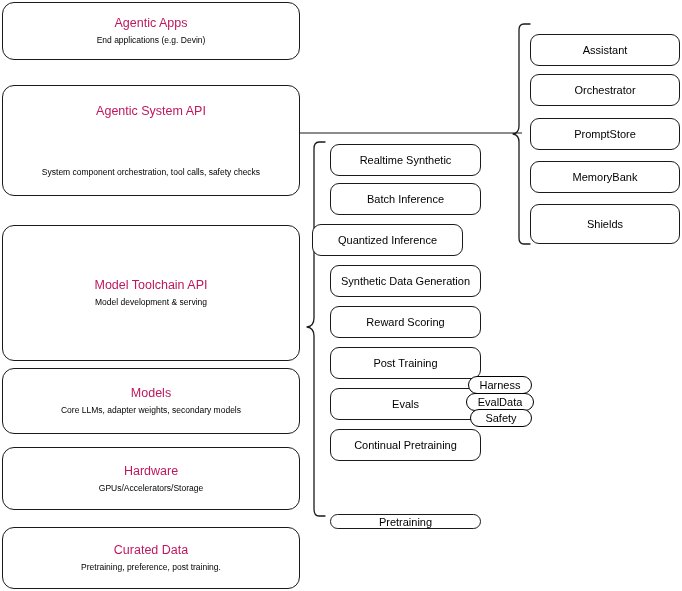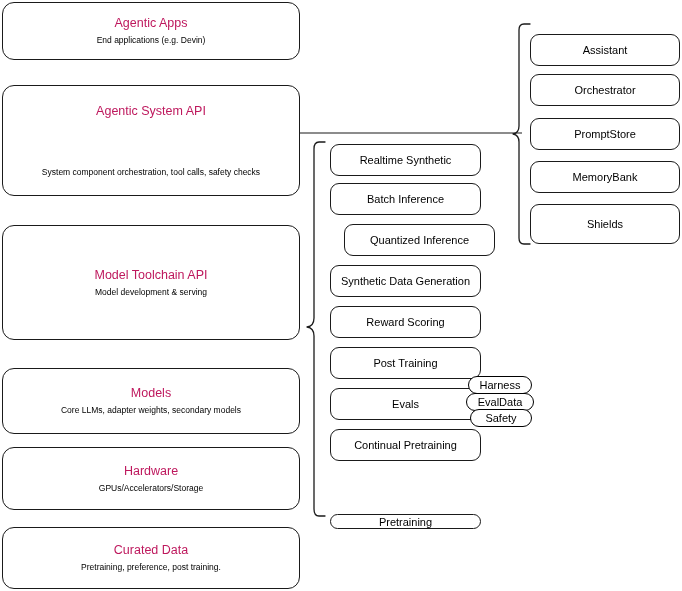--- a/index.html
+++ b/index.html
@@ -83,21 +83,21 @@
   <div class="box" style="left:2px;top:2px;width:298px;height:58px;">
     <div class="layer-title">Agentic Apps</div>
     <div class="layer-sub">End applications (e.g. Devin)</div>
   </div>
 
   <div class="box" style="left:2px;top:85px;width:298px;height:111px;gap:44px;">
     <div class="layer-title">Agentic System API</div>
     <div class="layer-sub">System component orchestration, tool calls, safety checks</div>
   </div>
 
-  <div class="box" style="left:2px;top:225px;width:298px;height:115px;">
+  <div class="box" style="left:2px;top:225px;width:298px;height:136px;">
     <div class="layer-title">Model Toolchain API</div>
     <div class="layer-sub">Model development &amp; serving</div>
   </div>
 
   <div class="box" style="left:2px;top:368px;width:298px;height:66px;">
     <div class="layer-title">Models</div>
     <div class="layer-sub">Core LLMs, adapter weights, secondary models</div>
   </div>
 
   <div class="box" style="left:2px;top:447px;width:298px;height:63px;">
@@ -127,21 +127,21 @@
       <path d="M20,2 L14,2 Q9,2 9,9 L9,178 Q9,186 2,187 Q9,188 9,196 L9,369 Q9,376 14,376 L20,376" stroke="#1a1a1a" stroke-width="1.3" fill="none" stroke-linecap="round" stroke-linejoin="round"></path>
     </svg>
   </div>
 
   <div class="pill" style="left:330px;top:144px;width:151px;height:32px;">
       <span>Realtime Synthetic</span>
     </div>
   <div class="pill" style="left:330px;top:183px;width:151px;height:32px;">
       <span>Batch Inference</span>
     </div>
-  <div class="pill" style="left:344px;top:224px;width:151px;height:32px;">
+  <div class="pill" style="left:312px;top:224px;width:151px;height:32px;">
       <span>Quantized Inference</span>
     </div>
   <div class="pill" style="left:330px;top:265px;width:151px;height:32px;">
       <span>Synthetic Data Generation</span>
     </div>
   <div class="pill" style="left:330px;top:306px;width:151px;height:32px;">
       <span>Reward Scoring</span>
     </div>
   <div class="pill" style="left:330px;top:347px;width:151px;height:32px;">
       <span>Post Training</span>

